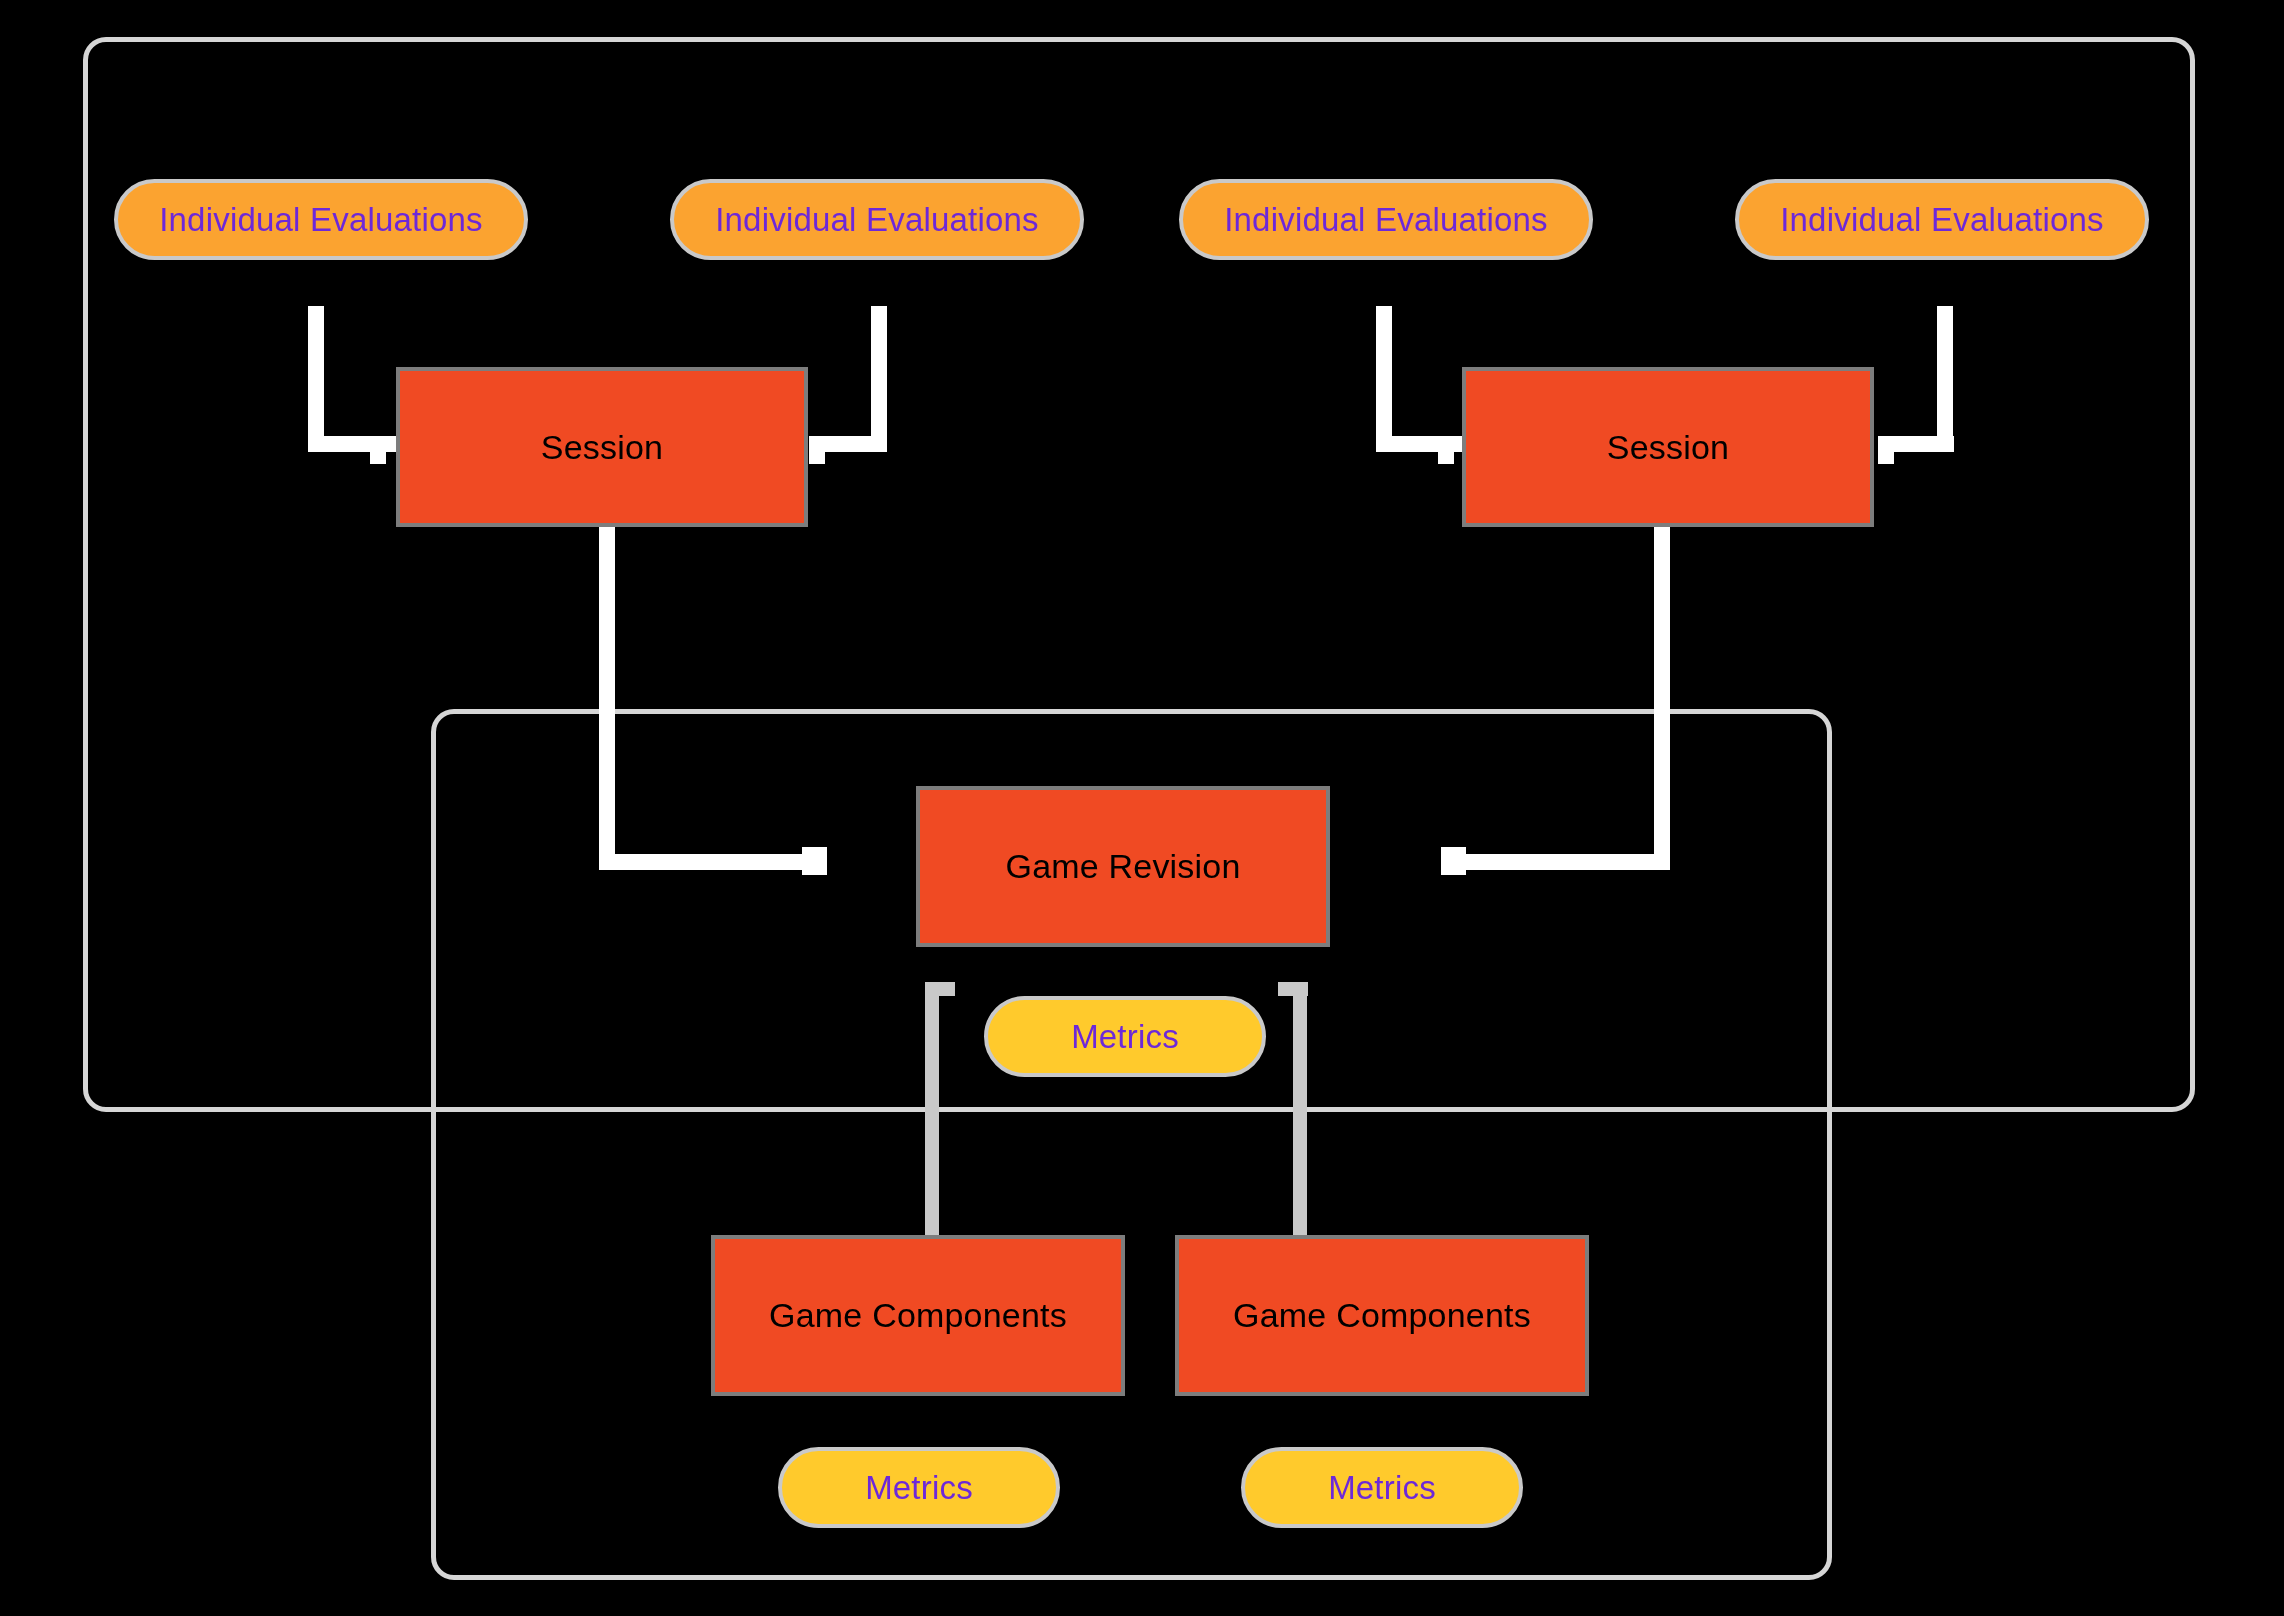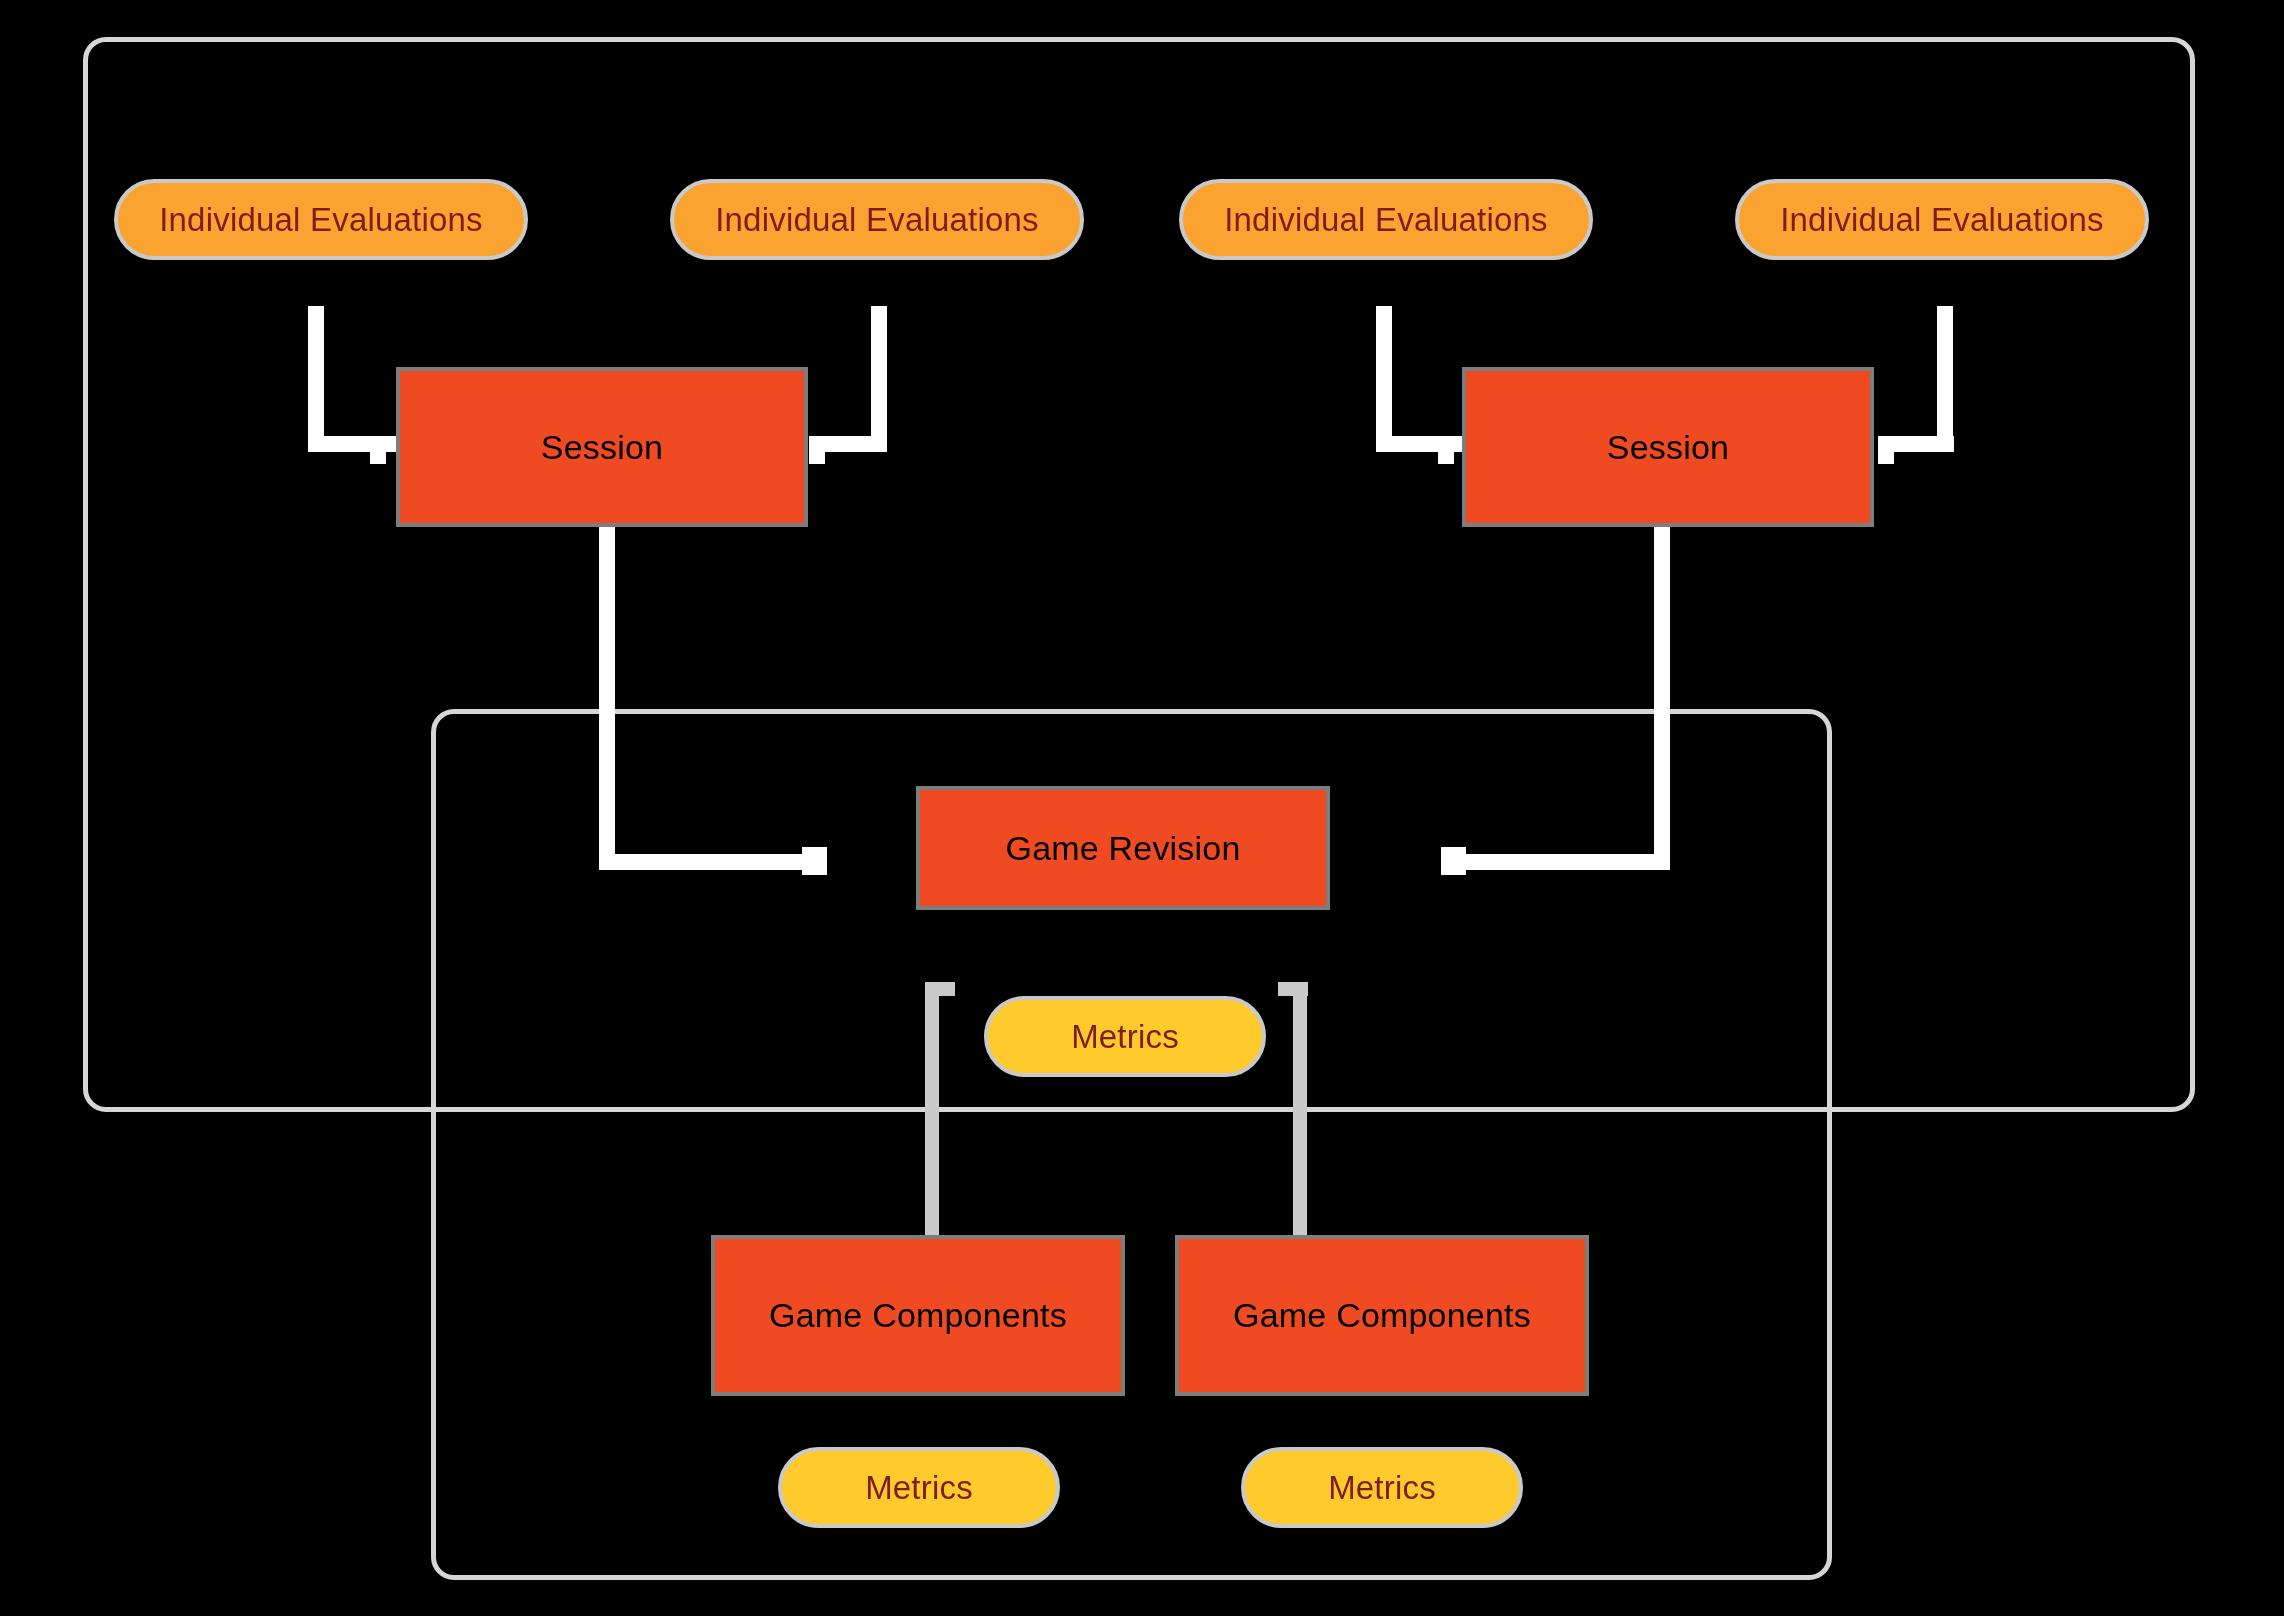--- a/index.html
+++ b/index.html
@@ -46,21 +46,21 @@
 
   
   .pill-node {
     position: absolute;
     border: 4.4px solid #c9c9c9;
     box-sizing: border-box;
     border-radius: 879px;
     display: flex;
     align-items: center;
     justify-content: center;
-    color: #7f1d1d;
+    color: #6d28d9;
     font-size: 33px;
     font-weight: 400;
     letter-spacing: 0.2px;
     font-family: "Liberation Sans", sans-serif;
   }
   .pill-orange { background: #fba330; }
   .pill-yellow { background: #ffca2c; margin-top: 36px; }
 
   
   .conn {
@@ -130,21 +130,21 @@
   </div>
 
   <div class="conn" style="left:599px; top:527px; width:16px; height:343px;"></div>
   <div class="conn" style="left:599px; top:854px; width:213px; height:16px;"></div>
   <div class="arrow-sq" style="left:802px; top:847px; width:25px; height:28px;"></div>
 
   <div class="conn" style="left:1654px; top:527px; width:16px; height:343px;"></div>
   <div class="conn" style="left:1453px; top:854px; width:216px; height:16px;"></div>
   <div class="arrow-sq" style="left:1441px; top:847px; width:25px; height:28px;"></div>
 
-  <div class="rect-node" style="left:916px; top:786px; width:414px; height:124px;">
+  <div class="rect-node" style="left:916px; top:786px; width:414px; height:161px;">
     <span>Game Revision</span>
   </div>
 
   <div class="conn-gray" style="left:925px; top:982px; width:14px; height:259px;"></div>
   <div class="arrow-sq-gray" style="left:925px; top:982px; width:30px; height:14px;"></div>
 
   <div class="conn-gray" style="left:1293px; top:982px; width:14px; height:259px;"></div>
   <div class="arrow-sq-gray" style="left:1278px; top:982px; width:30px; height:14px;"></div>
 
   <div class="pill-node pill-yellow" style="left:984px; top:960px; width:282px; height:81px;">

